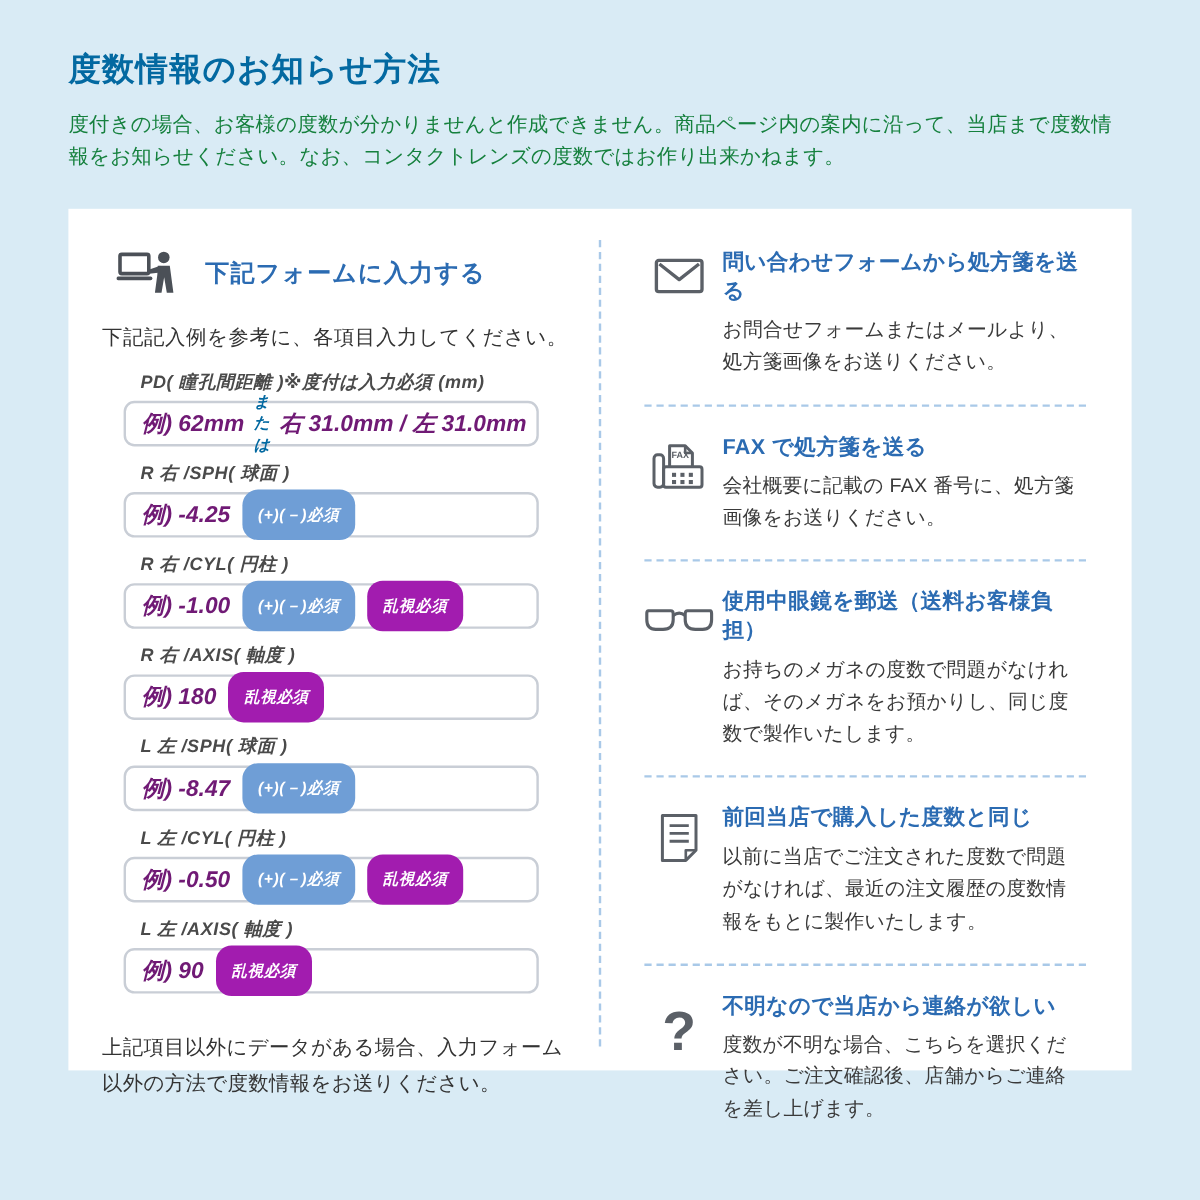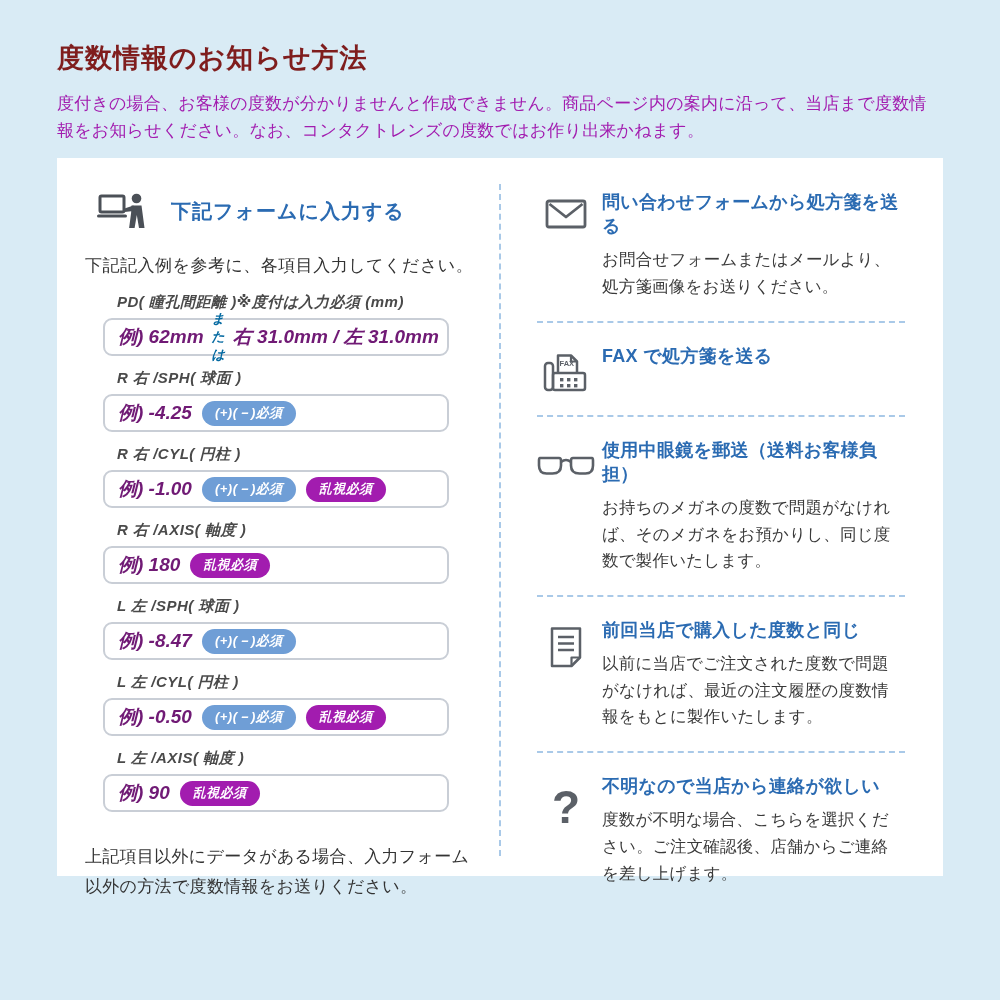--- a/index.html
+++ b/index.html
@@ -6,29 +6,29 @@
   html, body { margin: 0; padding: 0; }
   body {
     width: 1000px; height: 1000px; overflow: hidden;
     background: #d9ebf5;
     font-family: "Liberation Sans", "DejaVu Sans", sans-serif;
   }
   .page { width: 1000px; height: 1000px; padding: 40px 57px 0 57px; }
 
   .page-title {
     margin: 0; font-size: 27px; font-weight: bold;
-    color: #7f1d1d; letter-spacing: 1px;
+    color: #0369a1; letter-spacing: 1px;
   }
   .intro {
-    margin: 14px 0 0 0; font-size: 17px; color: #a21caf;
+    margin: 14px 0 0 0; font-size: 17px; color: #15803d;
     line-height: 1.6; letter-spacing: 0.2px;
   }
 
   .card {
-    margin-top: 14px; background: #ffffff; height: 718px;
+    margin-top: 30px; background: #ffffff; height: 718px;
     display: flex; padding: 26px 0 20px 0;
   }
 
   
   .col-left { width: 442px; flex: 0 0 442px; padding: 0 24px 0 28px; }
   .col-header { display: flex; align-items: center; gap: 20px; margin-top: 8px; padding-left: 12px; }
   .col-header h2 { margin: 0; font-size: 20px; font-weight: bold; color: #2b6bb2; letter-spacing: 1px; }
   .instruction { margin: 24px 0 16px 0; font-size: 17px; color: #333; letter-spacing: 0.5px; }
 
   .fields { margin-left: 18px; font-style: italic; }
@@ -37,21 +37,21 @@
     color: #4a4a4a; letter-spacing: 0.5px;
   }
   .field-box {
     width: 346px; height: 38px; background: #fff;
     border: 2px solid #c9ced6; border-radius: 9px;
     display: flex; align-items: center; gap: 10px; padding: 0 13px;
   }
   .ex { font-size: 19px; font-weight: bold; color: #701a75; white-space: nowrap; }
   .ex-small { font-size: 13px; font-weight: bold; color: #0369a1; margin: 0 -2px; }
   .badge {
-    height: 25px; border-radius: 13px; color: #fff; font-size: 13px;
+    height: 42px; border-radius: 13px; color: #fff; font-size: 13px;
     font-weight: bold; display: inline-flex; align-items: center;
     padding: 0 13px; white-space: nowrap; letter-spacing: 0.5px;
   }
   .badge.blue { background: #6f9ed6; }
   .badge.orange { background: #a21caf; }
 
   .note { margin: 30px 0 0 0; font-size: 17px; color: #333; line-height: 1.75; letter-spacing: 0.3px; }
 
   
   .col-right { flex: 1; border-left: 2px dashed #a9c9e8; padding: 6px 38px 0 36px; }
@@ -193,20 +193,21 @@
             <rect x="17" y="26" width="3.4" height="3.4" fill="#5b6067"></rect>
             <rect x="24" y="26" width="3.4" height="3.4" fill="#5b6067"></rect>
             <rect x="31" y="26" width="3.4" height="3.4" fill="#5b6067"></rect>
             <rect x="17" y="32" width="3.4" height="3.4" fill="#5b6067"></rect>
             <rect x="24" y="32" width="3.4" height="3.4" fill="#5b6067"></rect>
             <rect x="31" y="32" width="3.4" height="3.4" fill="#5b6067"></rect>
           </svg>
         </div>
         <div class="m-text">
           <h3>FAX で処方箋を送る</h3>
+          <p>会社概要に記載の FAX 番号に、処方箋画像をお送りください。</p>
         </div>
       </div>
 
       <div class="h-divider"></div>
 
       <div class="method">
         <div class="m-icon" style="padding-top:16px;">
           <svg width="58" height="26" viewBox="0 0 58 26">
             <path d="M3 4 h19 q2 0 2 2.5 v5 q0 8 -8.5 8 h-6 Q2 19.5 2 11.5 v-5 Q2 4 3 4 z" fill="none" stroke="#5b6067" stroke-width="2.6"></path>
             <path d="M36 4 h19 q1 0 1 2.5 v5 q0 8 -7.5 8 h-6 Q34 19.5 34 11.5 v-5 q0 -2.5 2 -2.5 z" fill="none" stroke="#5b6067" stroke-width="2.6"></path>

